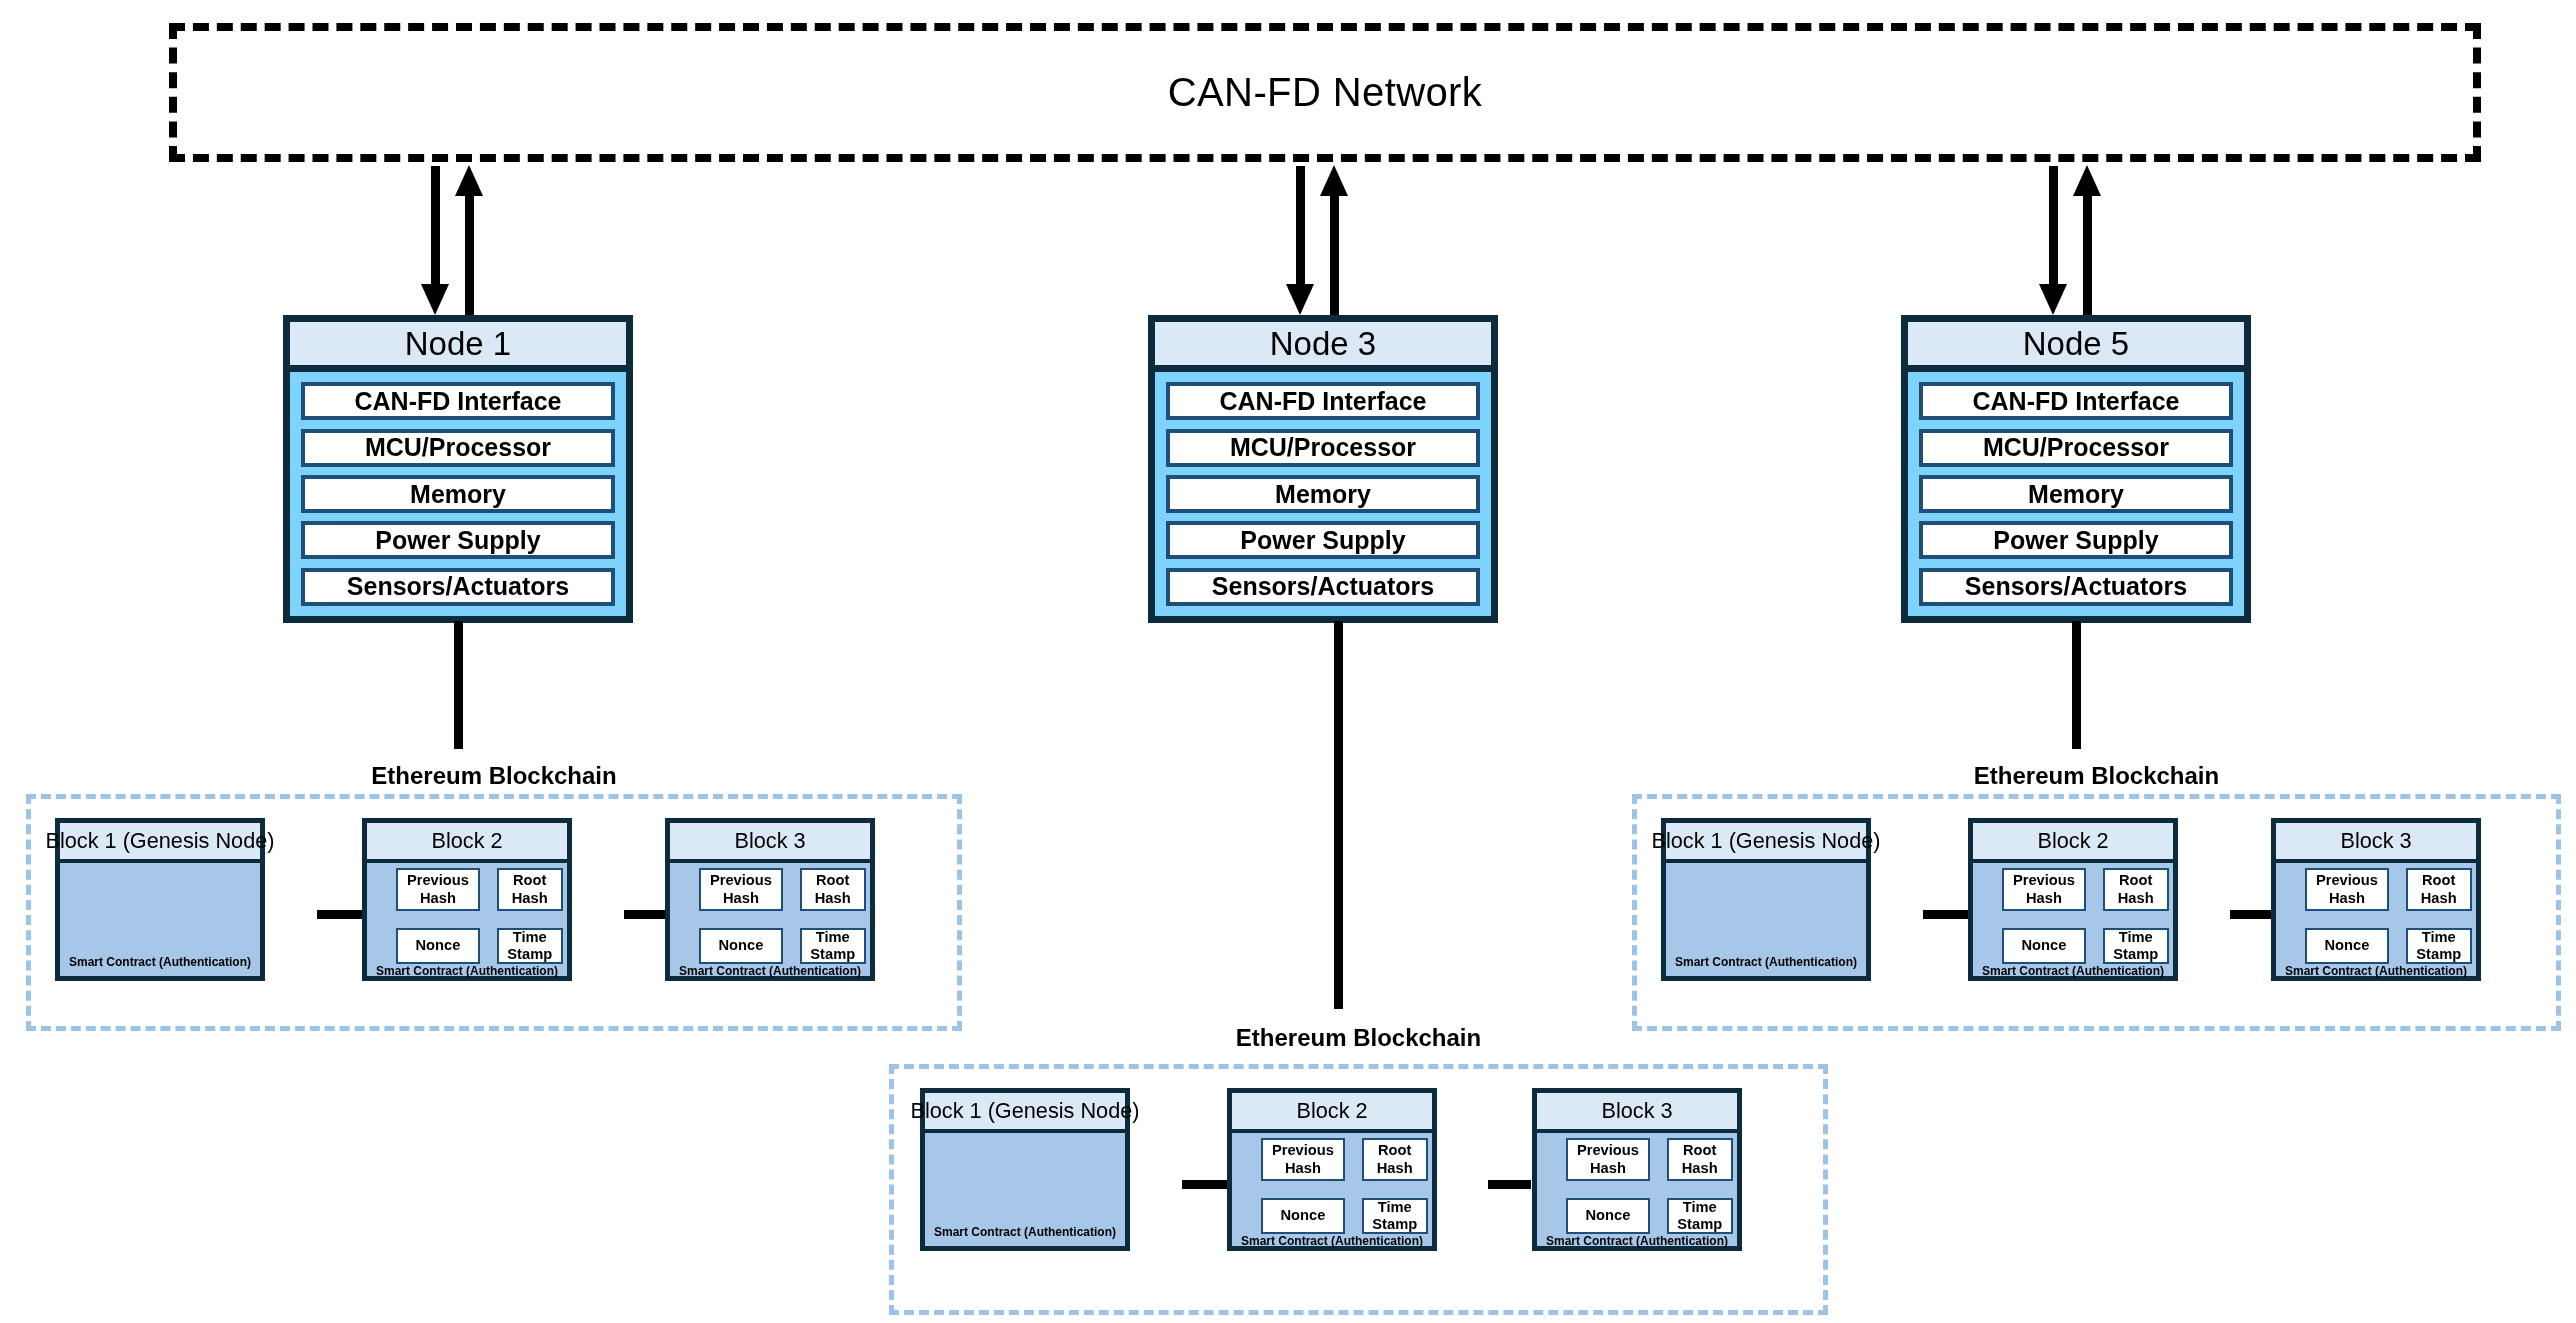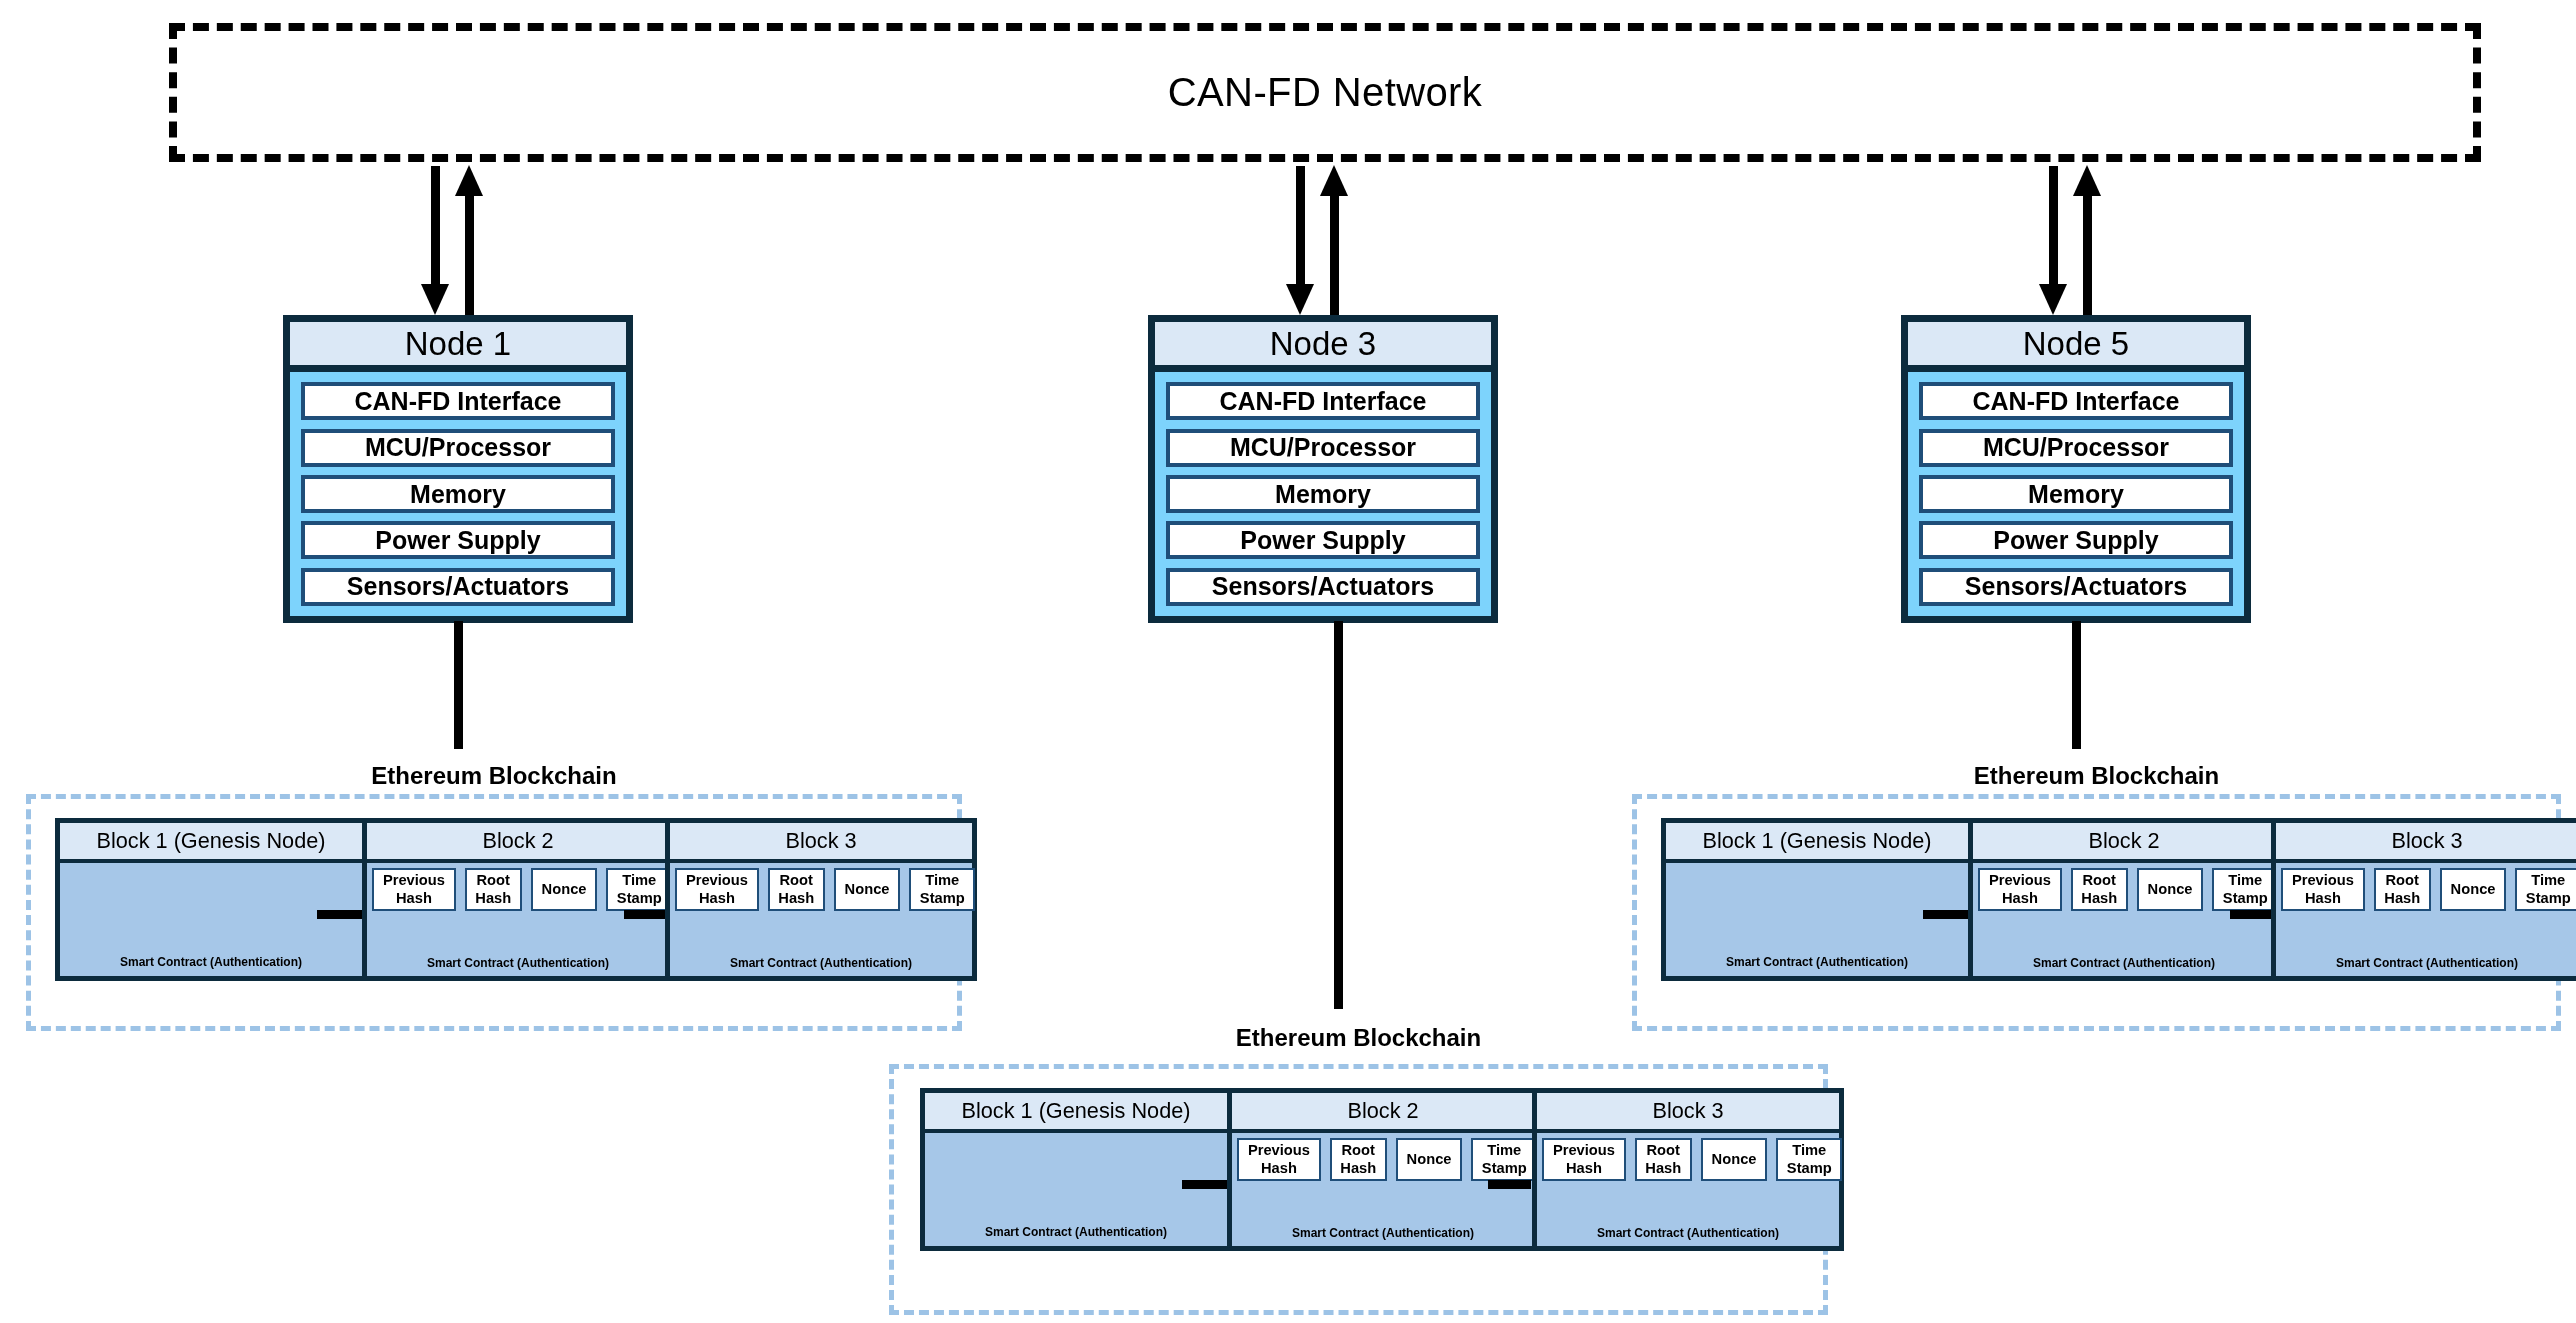--- a/index.html
+++ b/index.html
@@ -23,26 +23,26 @@
     background:#7dd3fc;box-sizing:border-box;display:flex;flex-direction:column;}
   .node-header{flex:0 0 43px;background:#dbe8f6;border-bottom:7.8px solid #0c2b3d;
     display:flex;align-items:center;justify-content:center;font-size:33px;}
   .node-body{flex:1;display:flex;flex-direction:column;justify-content:space-evenly;padding:1.7px 11.3px;}
   .node-row{height:38px;background:#fff;border:4.3px solid #1f4e79;box-sizing:border-box;
     display:flex;align-items:center;justify-content:center;font-weight:bold;font-size:25px;white-space:nowrap;}
 
   
   .chain-title{position:absolute;text-align:center;font-weight:bold;font-size:24px;}
   .chain-box{position:absolute;border:5.2px dashed #9dc3e6;box-sizing:border-box;}
-  .block{position:absolute;top:19px;width:312px;height:163px;border:5.2px solid #0c2b3d;
+  .block{position:absolute;top:19px;width:210px;height:163px;border:5.2px solid #0c2b3d;
     box-sizing:border-box;background:#a6c7e8;display:flex;flex-direction:column;}
   .block-header{flex:0 0 36px;background:#dbe8f6;border-bottom:4.3px solid #0c2b3d;
     display:flex;align-items:center;justify-content:center;font-size:21.7px;white-space:nowrap;}
   .block-body{flex:1;display:flex;flex-direction:column;min-height:0;}
-  .cells{display:grid;grid-template-columns:1fr 1fr 1fr 1fr;grid-template-rows:43px 36px;gap:9px;padding:5.2px 5.2px 0;}
+  .cells{display:grid;grid-template-columns:1fr 1fr;grid-template-rows:43px 36px;gap:17px;padding:5.2px 5.2px 0;margin-left:24px;}
   .cell{background:#fff;border:2.6px solid #1f4e79;display:flex;align-items:center;justify-content:center;
     text-align:center;font-weight:bold;font-size:14.7px;line-height:1.2;padding:0 8.7px;box-sizing:border-box;}
   .block-footer{margin-top:auto;padding:0 1.7px 7px;text-align:center;font-weight:bold;font-size:12px;white-space:nowrap;}
   .connector{position:absolute;top:111px;height:8.7px;background:#000;}
 </style>
 </head>
 <body>
 
 <div class="canvas">
 

